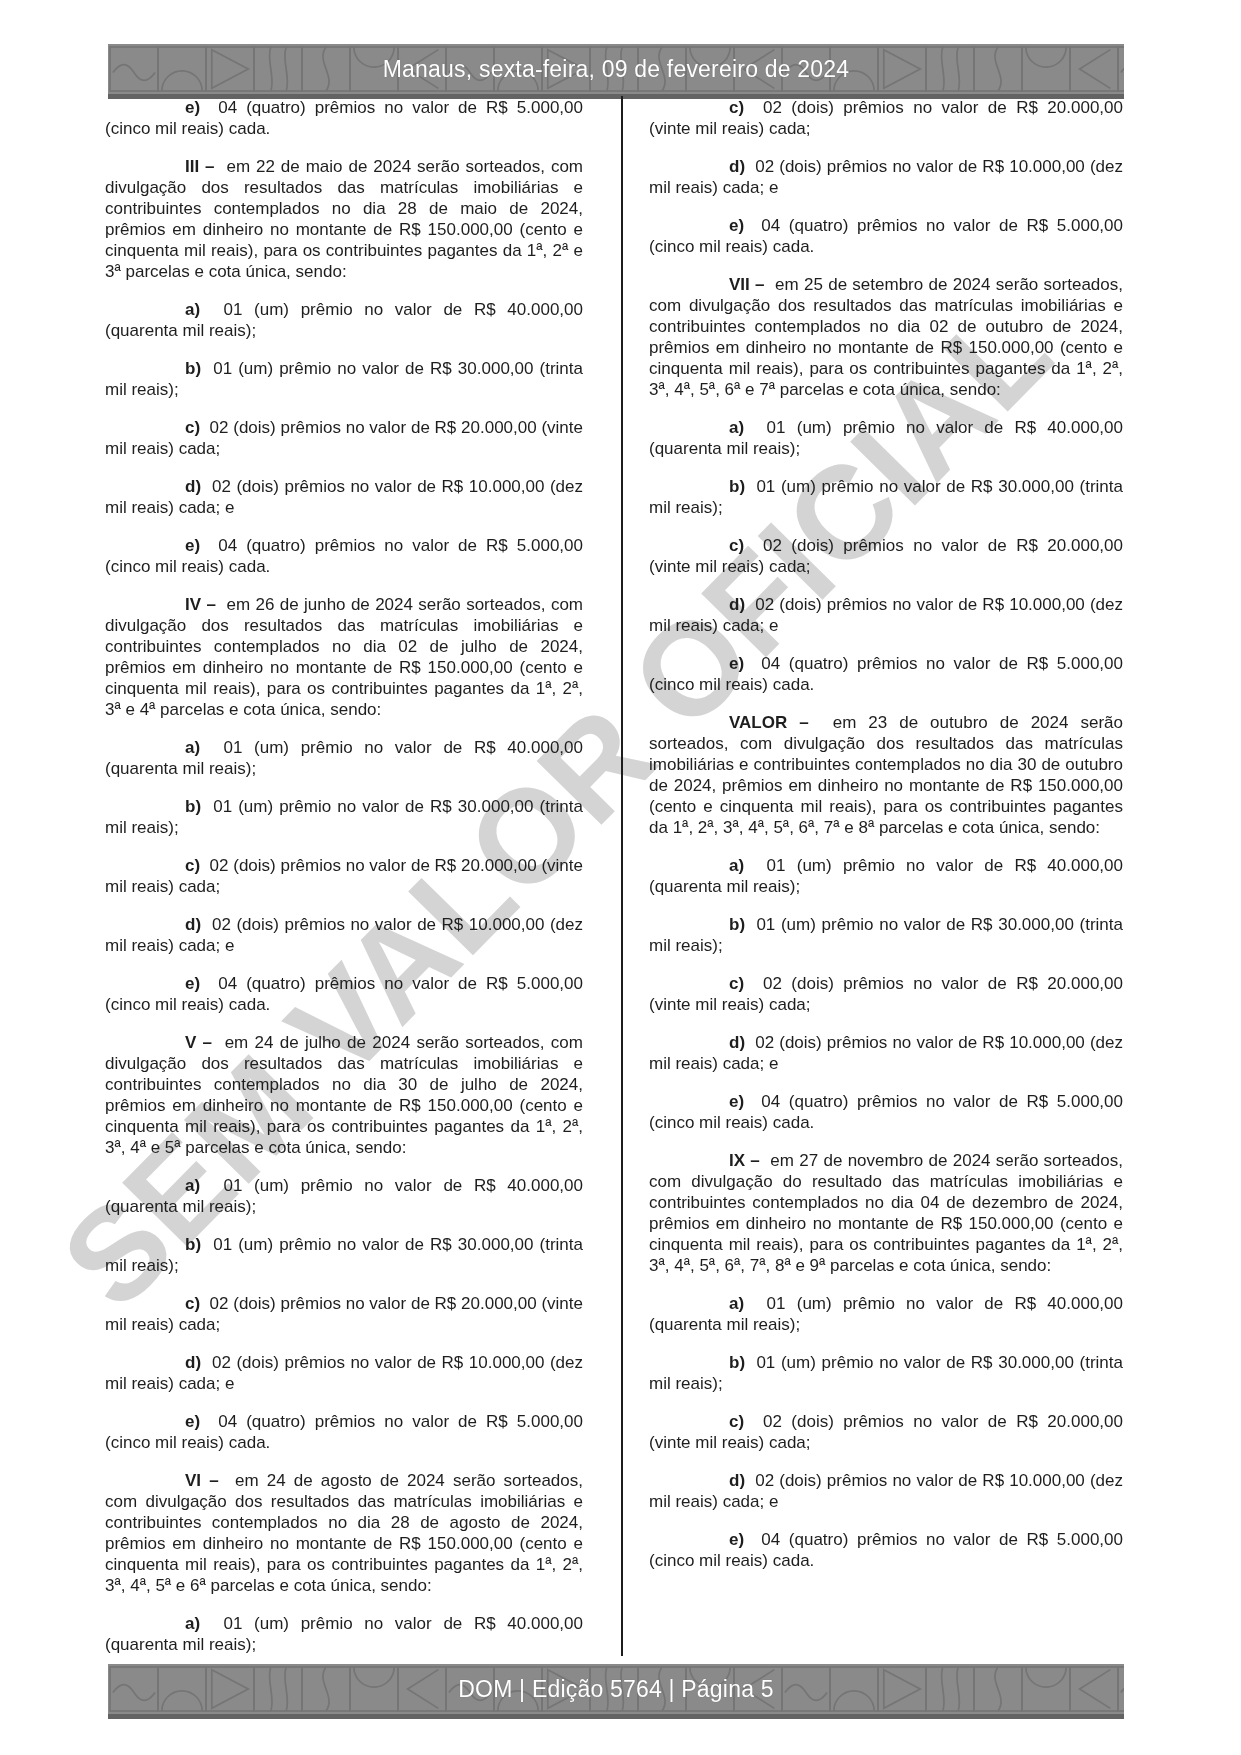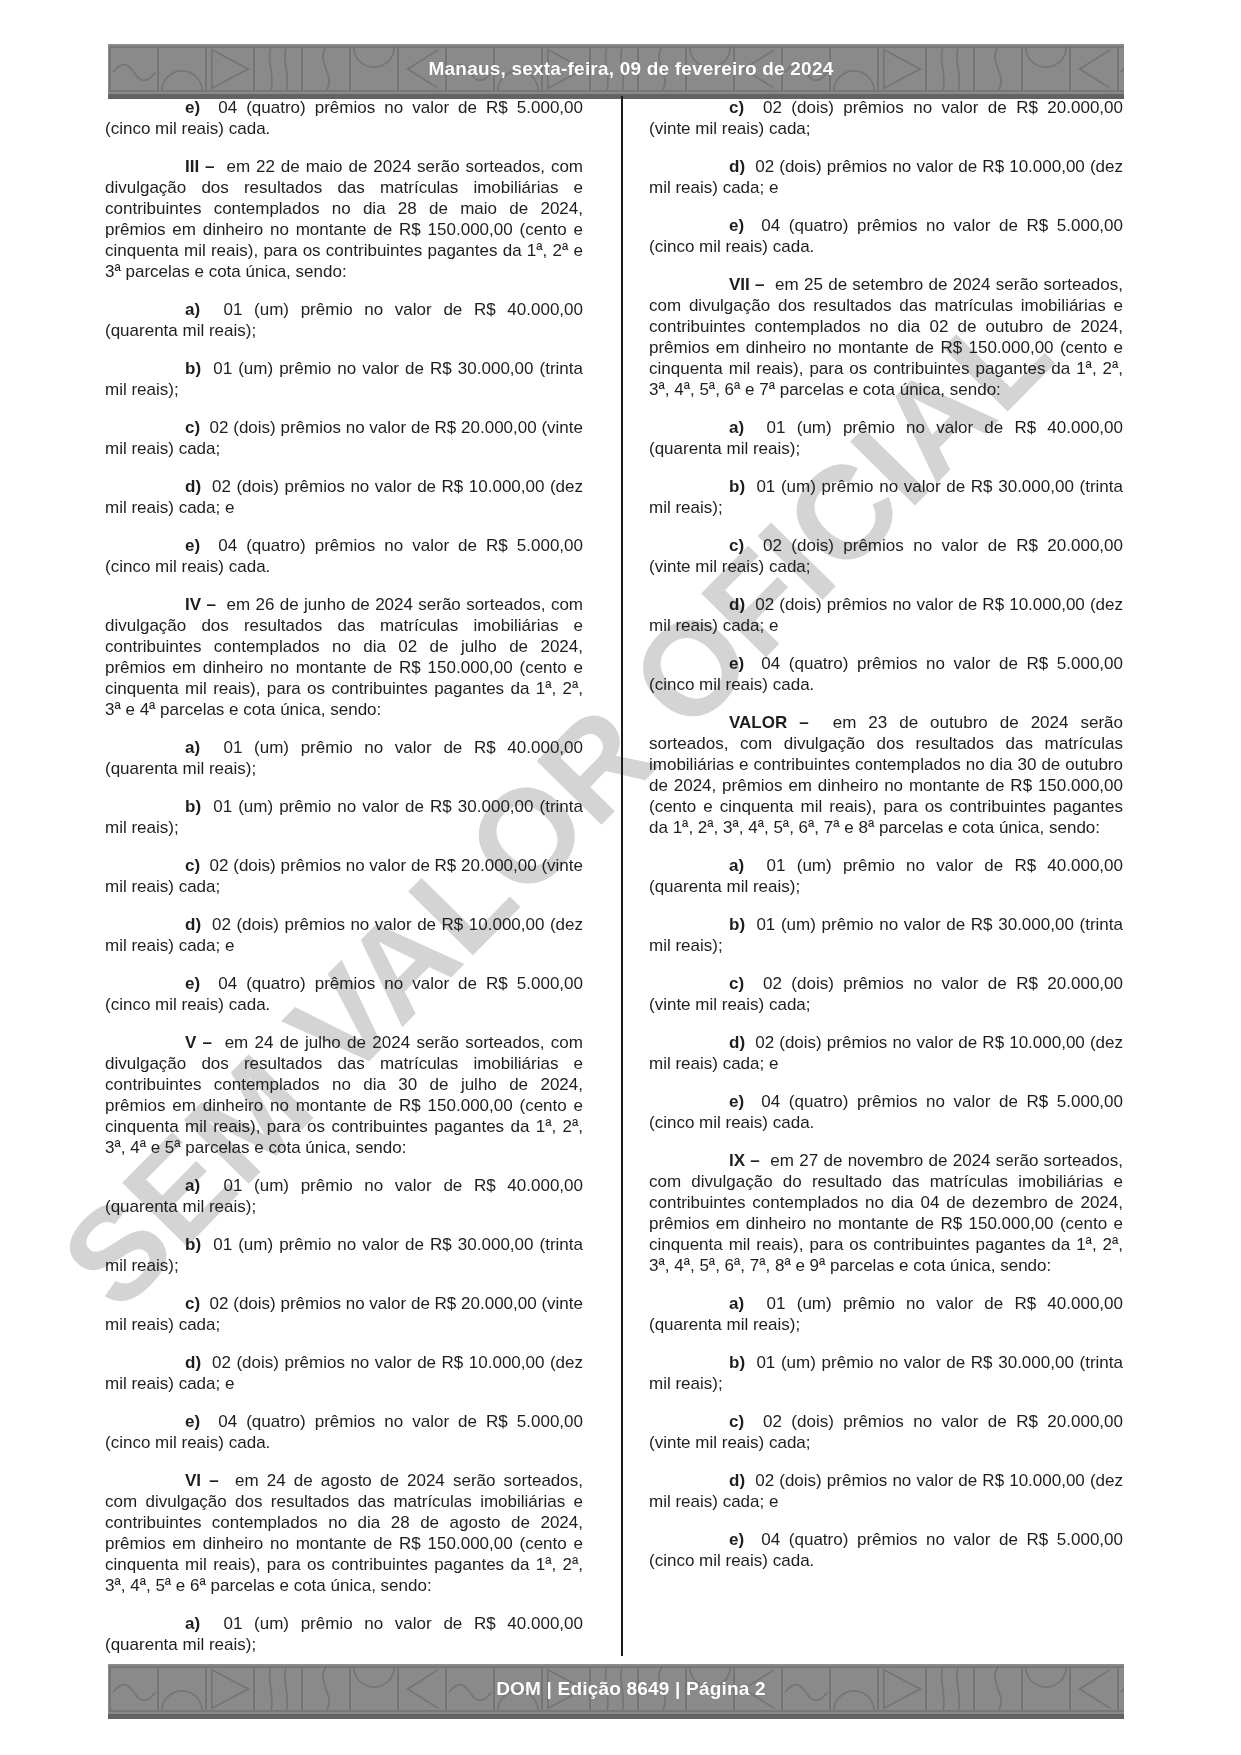--- a/index.html
+++ b/index.html
@@ -9,22 +9,22 @@
   }
   
   .bar{
     position:absolute;left:108px;width:1016px;height:50px;
     background:#8a8a8a;border-bottom:5px solid #636363;overflow:hidden;
   }
   .bar svg{position:absolute;left:0;top:0;}
   .bar .bar-title{
     position:absolute;left:0;top:0;width:100%;height:50px;
     display:flex;align-items:center;justify-content:center;
-    color:#ffffff;font-weight:bold;font-size:19px;letter-spacing:.2px;
-    text-shadow:0 0 1px rgba(0,0,0,.25);z-index:2;padding-left:15px;
+    color:#ffffff;font-weight:normal;font-size:23px;letter-spacing:.2px;
+    text-shadow:0 0 1px rgba(0,0,0,.25);z-index:2;
   }
   #header-bar{top:44px;}
   #footer-bar{top:1664px;}
   
   #watermark{
     position:absolute;left:556px;top:806px;z-index:0;
     transform:translate(-50%,-50%) rotate(-45.5deg);
     font-size:132px;font-weight:bold;letter-spacing:0px;
     color:#d4d4d4;white-space:nowrap;user-select:none;
   }
@@ -185,14 +185,14 @@
       <path transform="translate(818,3)" d="M 16.799999999999997 0 C 12 13.2 21.6 30.799999999999997 16.799999999999997 44 M 32.160000000000004 0 C 27.36 13.2 36.96 30.799999999999997 32.160000000000004 44" fill="none" stroke="#757575" stroke-width="1.7"></path>
       <rect x="866" y="3" width="48" height="44" fill="none" stroke="#757575" stroke-width="1.7"></rect>
       <path transform="translate(866,3)" d="M 24 0 C 13.440000000000001 14.520000000000001 34.56 29.48 24 44" fill="none" stroke="#757575" stroke-width="1.7"></path>
       <rect x="914" y="3" width="48" height="44" fill="none" stroke="#757575" stroke-width="1.7"></rect>
       <path transform="translate(914,3)" d="M 3.84 0 A 20.16 20.16 0 0 0 44.160000000000004 0" fill="none" stroke="#757575" stroke-width="1.7"></path>
       <rect x="962" y="3" width="48" height="44" fill="none" stroke="#757575" stroke-width="1.7"></rect>
       <path transform="translate(962,3)" d="M 40.32 2.6399999999999997 L 9.600000000000001 22 L 40.32 41.36" fill="none" stroke="#757575" stroke-width="1.7"></path>
       <rect x="1010" y="3" width="48" height="44" fill="none" stroke="#757575" stroke-width="1.7"></rect>
       <path transform="translate(1010,3)" d="M 2.88 25.52 C 10.56 14.96 17.28 14.96 24 25.52 C 30.72 36.08 37.44 36.08 45.12 25.52" fill="none" stroke="#757575" stroke-width="1.7"></path>
     </svg>
-  <div class="bar-title">DOM | Edição 8649 | Página 2</div>
+  <div class="bar-title">DOM | Edição 5764 | Página 5</div>
 </div>
 
 </body></html>

